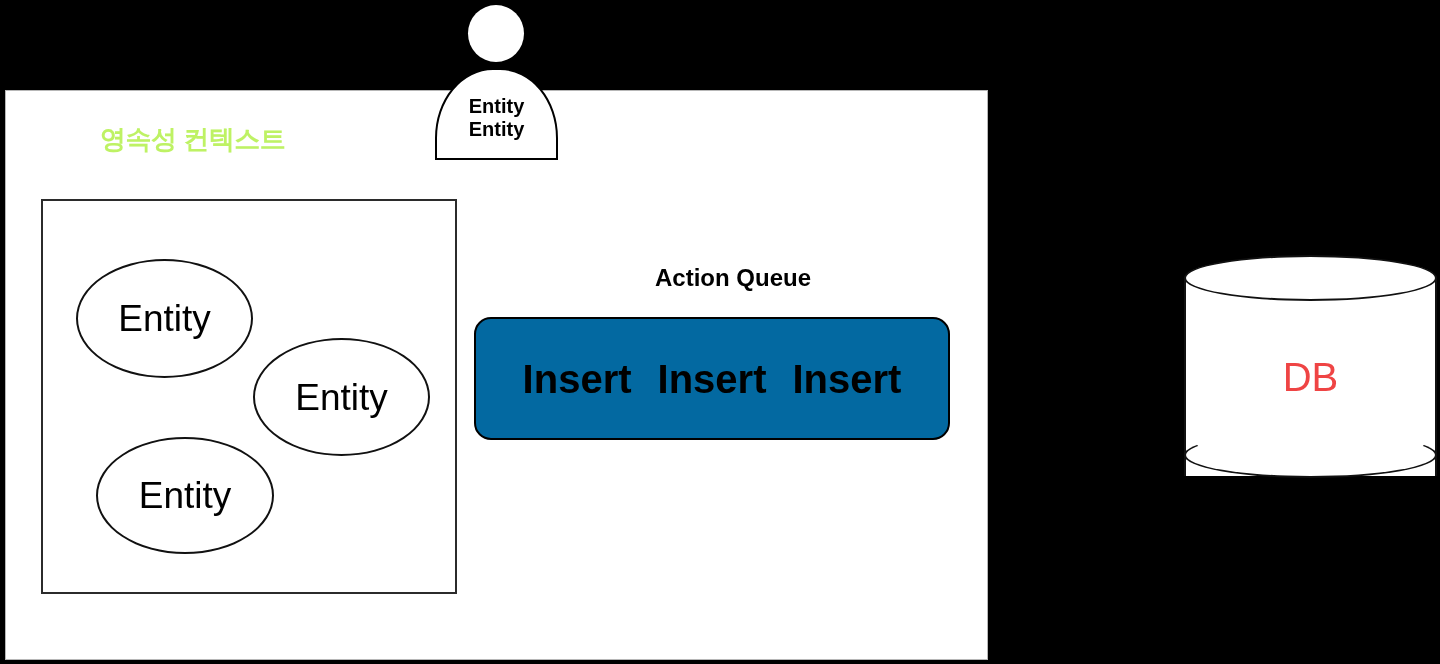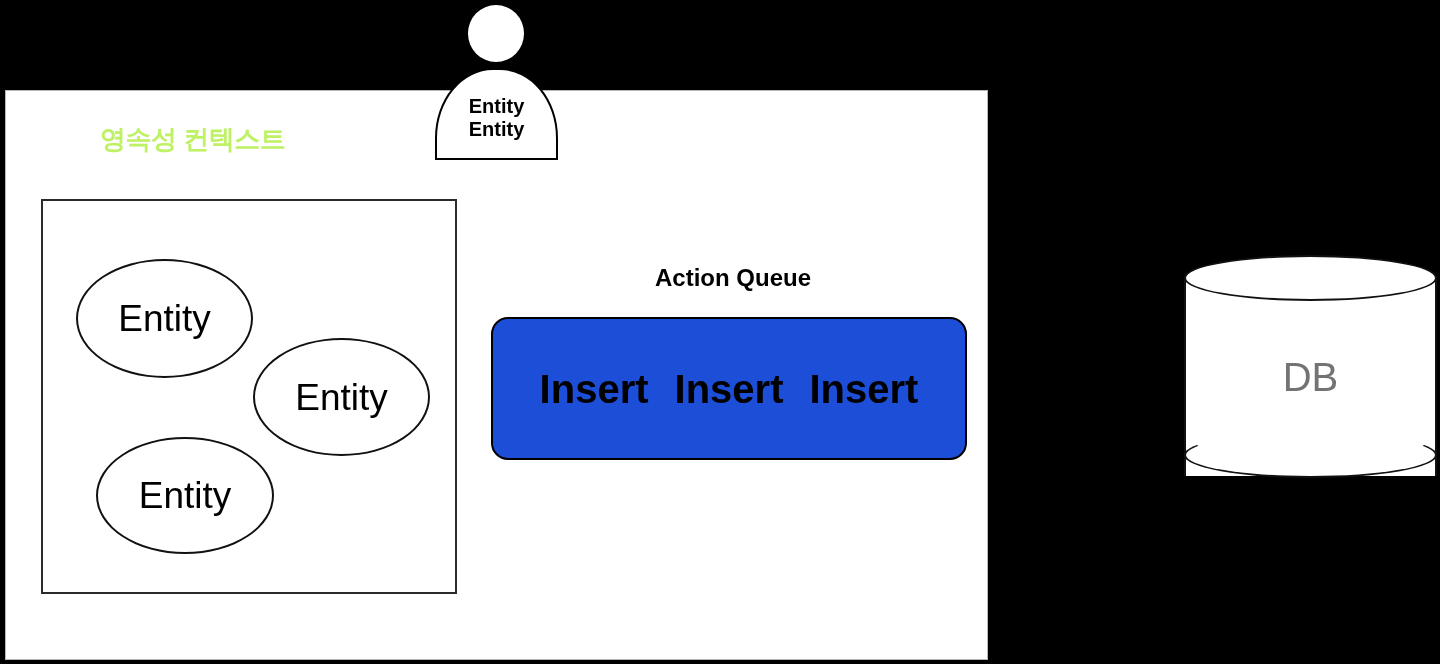--- a/index.html
+++ b/index.html
@@ -87,25 +87,25 @@
     text-align: center;
     font-size: 24px;
     font-weight: bold;
     color: #000000;
     line-height: 1;
     white-space: nowrap;
   }
 
   .action-queue-box {
     position: absolute;
-    left: 491px;
+    left: 474px;
     top: 317px;
     width: 476px;
-    height: 143px;
-    background: #1d4ed8;
+    height: 123px;
+    background: #0369a1;
     border: 2px solid #000000;
     border-radius: 17px;
     box-sizing: border-box;
     display: flex;
     align-items: center;
     justify-content: center;
     gap: 26px;
   }
   .queue-item {
     font-size: 40px;
@@ -203,21 +203,21 @@
   .db-label {
     position: absolute;
     left: 0;
     top: 0;
     width: 253px;
     height: 243px;
     display: flex;
     align-items: center;
     justify-content: center;
     font-size: 40px;
-    color: #737373;
+    color: #ef4444;
     line-height: 1;
   }
 </style>
 </head>
 <body>
 
 <div id="canvas">
 
   <div class="panel"></div>
 

